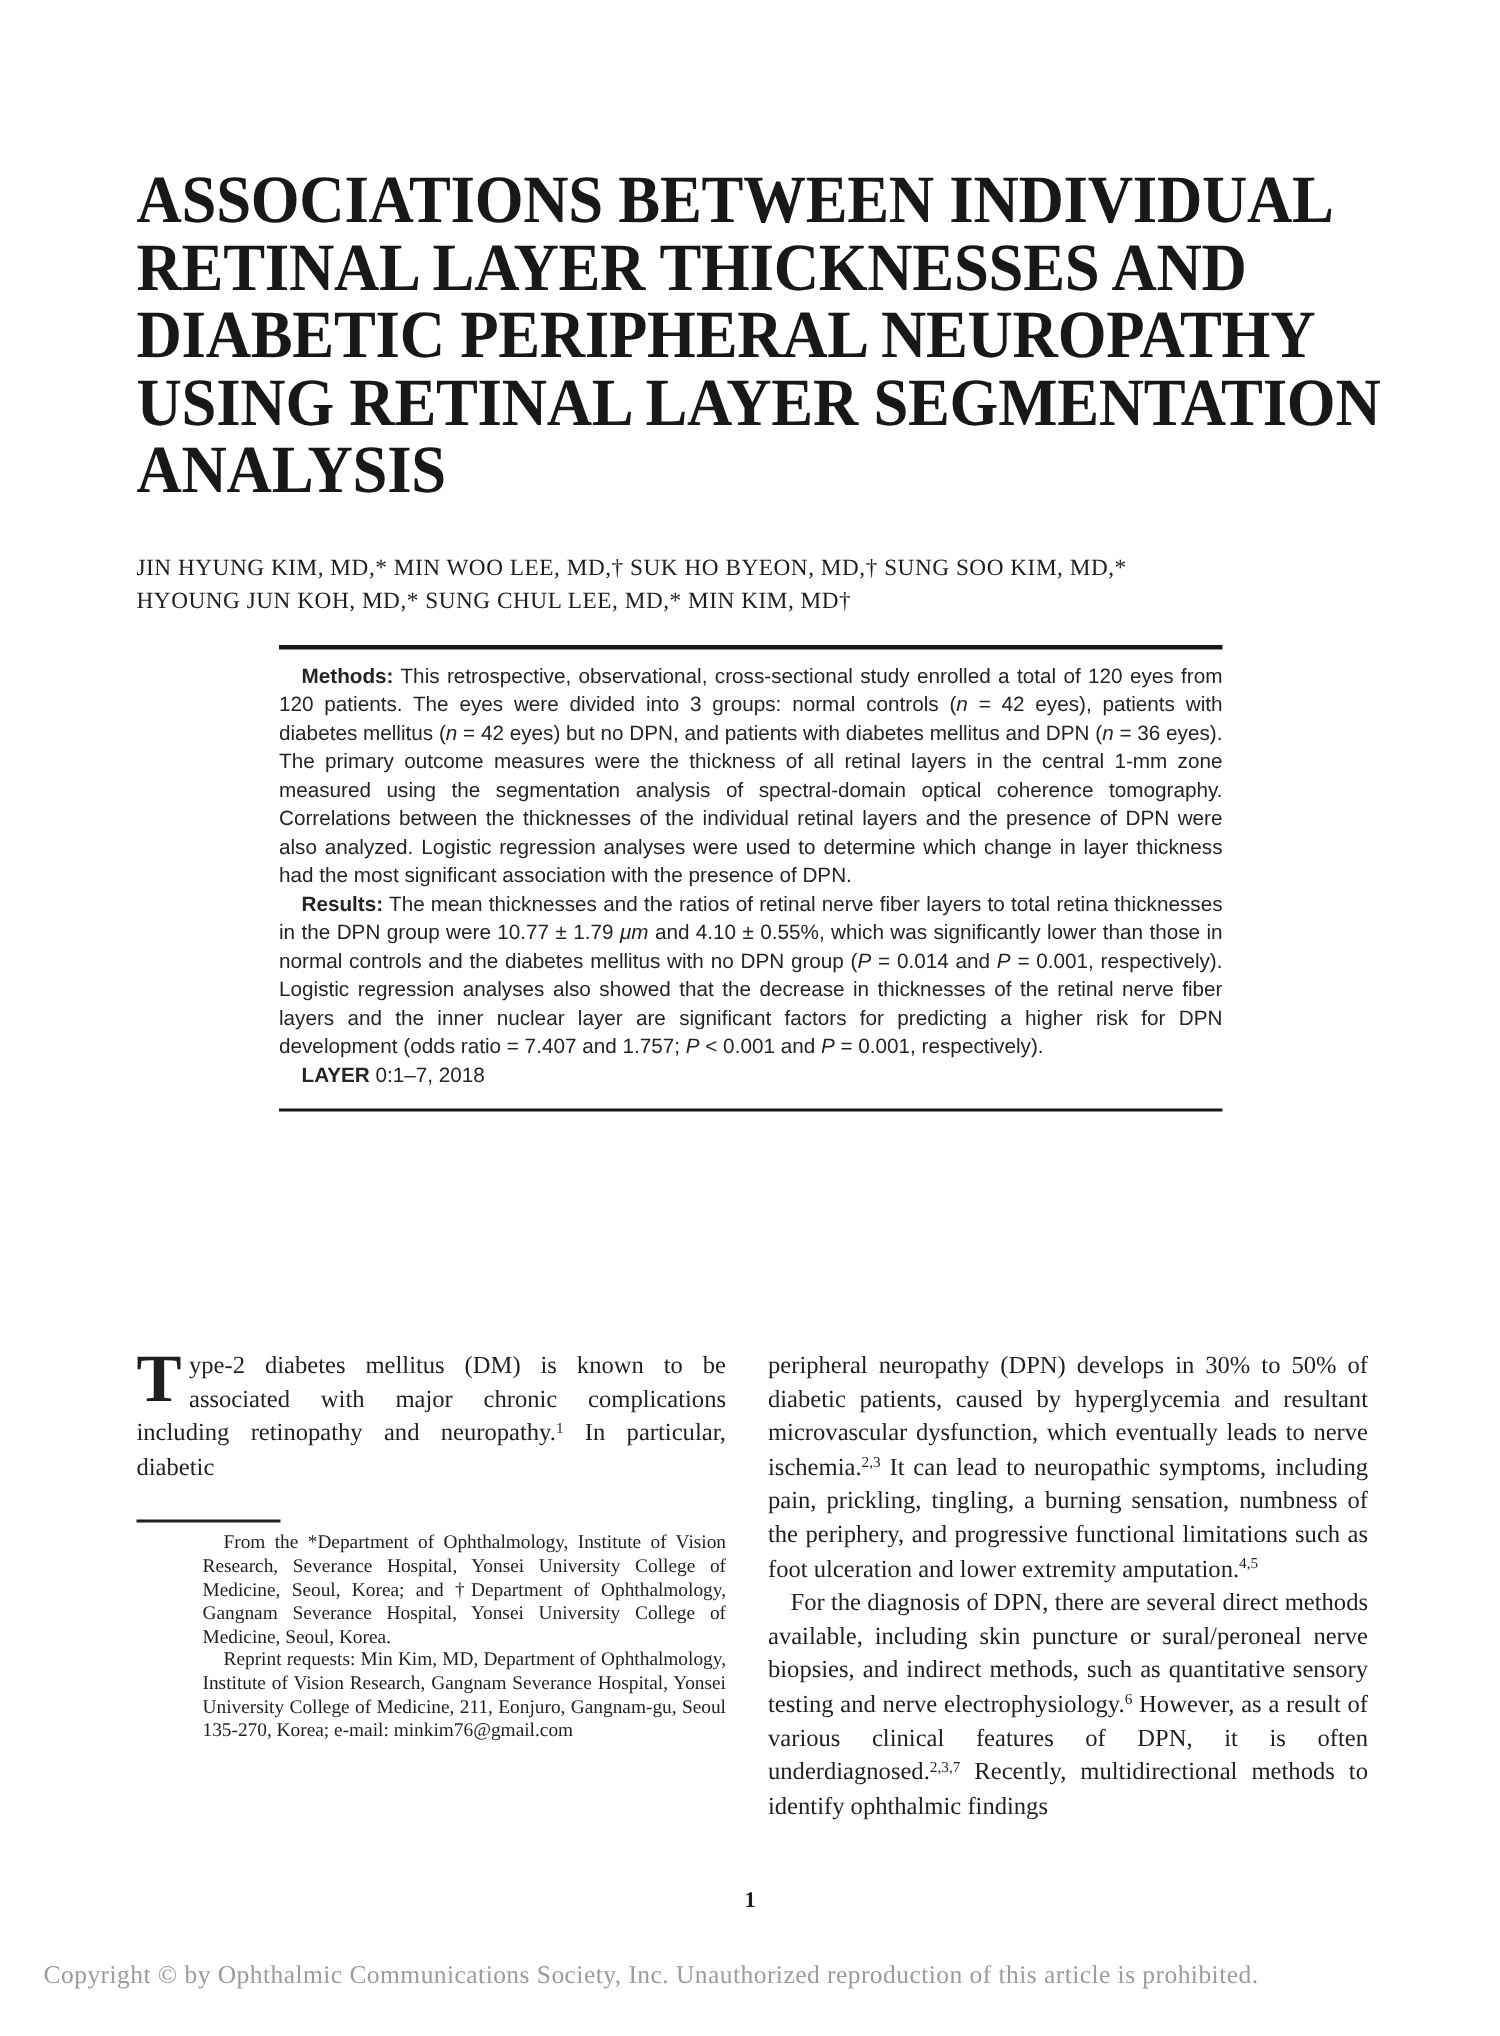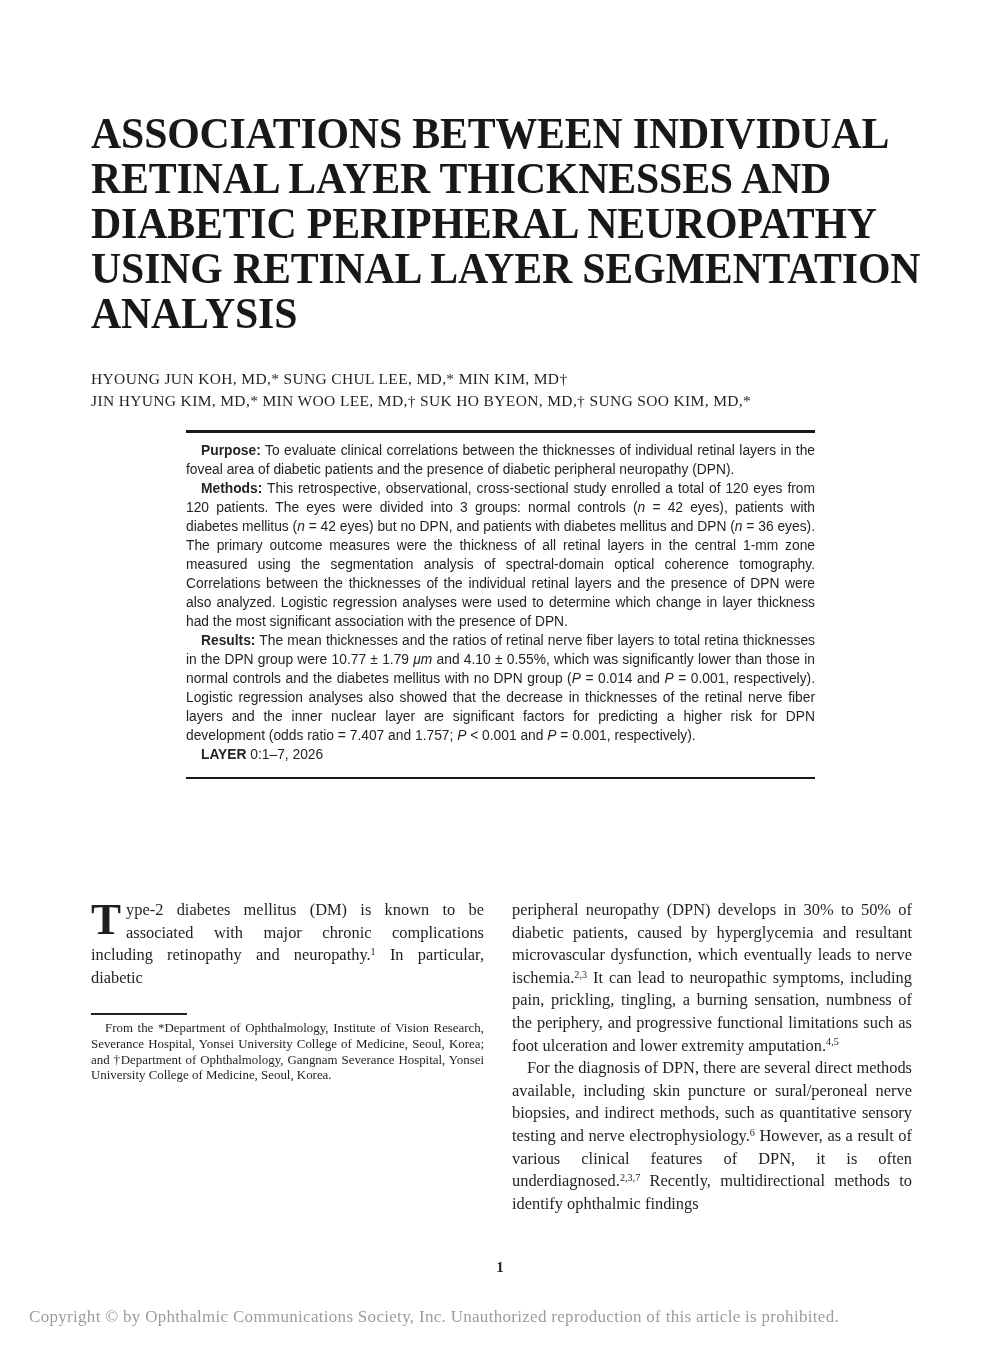--- a/index.html
+++ b/index.html
@@ -28,58 +28,58 @@
   .columns { position:absolute; left:91px; top:899px; width:821px; display:flex; gap:28px; }
   .col { text-align:justify; font-size:16.4px; line-height:22.6px; }
   .col-left { width:393px; }
   .col-right { width:400px; }
   .body-p { margin:0; }
   .body-p.indent { text-indent:15px; }
   .dropcap { float:left; font-size:45px; line-height:36px; font-weight:bold; padding:2px 5px 0 0; }
   sup.ref { font-size:0.62em; line-height:0; position:relative; top:-0.5em; vertical-align:baseline; }
   
   .fn-rule { width:96px; height:0; border-top:2px solid #222222; margin:24px 0 6px 0; }
-  .footnotes { font-size:12.9px; line-height:15.6px; text-align:justify; }
+  .footnotes { font-size:12.9px; line-height:15.6px; text-align:justify;margin-left:44px; }
   .footnotes p { margin:0; text-indent:14px; }
   
   .page-number { position:absolute; left:0; top:1259px; width:1000px; text-align:center; font-size:15px; font-weight:bold; }
   .copyright { position:absolute; left:0; top:1307px; width:868px; text-align:center; font-size:17px; letter-spacing:0.3px; color:var(--muted,#9c9c9c); }
 </style>
 </head>
 <body>
 
 <div class="page">
 
   <header class="title-block">
     <div class="title-line">ASSOCIATIONS BETWEEN INDIVIDUAL</div>
     <div class="title-line">RETINAL LAYER THICKNESSES AND</div>
     <div class="title-line">DIABETIC PERIPHERAL NEUROPATHY</div>
     <div class="title-line">USING RETINAL LAYER SEGMENTATION</div>
     <div class="title-line">ANALYSIS</div>
   </header>
 
   <div class="authors">
+    <div>JIN HYUNG KIM, MD,* MIN WOO LEE, MD,† SUK HO BYEON, MD,† SUNG SOO KIM, MD,*</div>
     <div>HYOUNG JUN KOH, MD,* SUNG CHUL LEE, MD,* MIN KIM, MD†</div>
-    <div>JIN HYUNG KIM, MD,* MIN WOO LEE, MD,† SUK HO BYEON, MD,† SUNG SOO KIM, MD,*</div>
   </div>
 
   <section class="abstract">
-    <p class="abs-p"><b>Purpose:</b><span> To evaluate clinical correlations between the thicknesses of individual retinal layers in the foveal area of diabetic patients and the presence of diabetic peripheral neuropathy (DPN).</span></p>
     <p class="abs-p"><b>Methods:</b><span> This retrospective, observational, cross-sectional study enrolled a total of 120 eyes from 120 patients. The eyes were divided into 3 groups: normal controls (</span><i>n</i><span> = 42 eyes), patients with diabetes mellitus (</span><i>n</i><span> = 42 eyes) but no DPN, and patients with diabetes mellitus and DPN (</span><i>n</i><span> = 36 eyes). The primary outcome measures were the thickness of all retinal layers in the central 1-mm zone measured using the segmentation analysis of spectral-domain optical coherence tomography. Correlations between the thicknesses of the individual retinal layers and the presence of DPN were also analyzed. Logistic regression analyses were used to determine which change in layer thickness had the most significant association with the presence of DPN.</span></p>
     <p class="abs-p"><b>Results:</b><span> The mean thicknesses and the ratios of retinal nerve fiber layers to total retina thicknesses in the DPN group were 10.77 ± 1.79 </span><i>μm</i><span> and 4.10 ± 0.55%, which was significantly lower than those in normal controls and the diabetes mellitus with no DPN group (</span><i>P</i><span> = 0.014 and </span><i>P</i><span> = 0.001, respectively). Logistic regression analyses also showed that the decrease in thicknesses of the retinal nerve fiber layers and the inner nuclear layer are significant factors for predicting a higher risk for DPN development (odds ratio = 7.407 and 1.757; </span><i>P</i><span> &lt; 0.001 and </span><i>P</i><span> = 0.001, respectively).</span></p>
-    <p class="abs-p"><b>LAYER</b><span> 0:1–7, 2026</span></p>
+    <p class="abs-p"><b>LAYER</b><span> 0:1–7, 2018</span></p>
   </section>
 
   <div class="columns">
 
     <div class="col col-left">
       <p class="body-p"><span class="dropcap">T</span><span>ype-2 diabetes mellitus (DM) is known to be associated with major chronic complications including retinopathy and neuropathy.</span><sup class="ref">1</sup><span> In particular, diabetic</span></p>
       <div class="fn-rule"></div>
       <div class="footnotes">
         <p>From the *Department of Ophthalmology, Institute of Vision Research, Severance Hospital, Yonsei University College of Medicine, Seoul, Korea; and †Department of Ophthalmology, Gangnam Severance Hospital, Yonsei University College of Medicine, Seoul, Korea.</p>
+        <p>Reprint requests: Min Kim, MD, Department of Ophthalmology, Institute of Vision Research, Gangnam Severance Hospital, Yonsei University College of Medicine, 211, Eonjuro, Gangnam-gu, Seoul 135-270, Korea; e-mail: minkim76@gmail.com</p>
       </div>
     </div>
 
     <div class="col col-right">
       <p class="body-p"><span>peripheral neuropathy (DPN) develops in 30% to 50% of diabetic patients, caused by hyperglycemia and resultant microvascular dysfunction, which eventually leads to nerve ischemia.</span><sup class="ref">2,3</sup><span> It can lead to neuropathic symptoms, including pain, prickling, tingling, a burning sensation, numbness of the periphery, and progressive functional limitations such as foot ulceration and lower extremity amputation.</span><sup class="ref">4,5</sup></p>
       <p class="body-p indent"><span>For the diagnosis of DPN, there are several direct methods available, including skin puncture or sural/peroneal nerve biopsies, and indirect methods, such as quantitative sensory testing and nerve electrophysiology.</span><sup class="ref">6</sup><span> However, as a result of various clinical features of DPN, it is often underdiagnosed.</span><sup class="ref">2,3,7</sup><span> Recently, multidirectional methods to identify ophthalmic findings</span></p>
     </div>
 
   </div>
 

